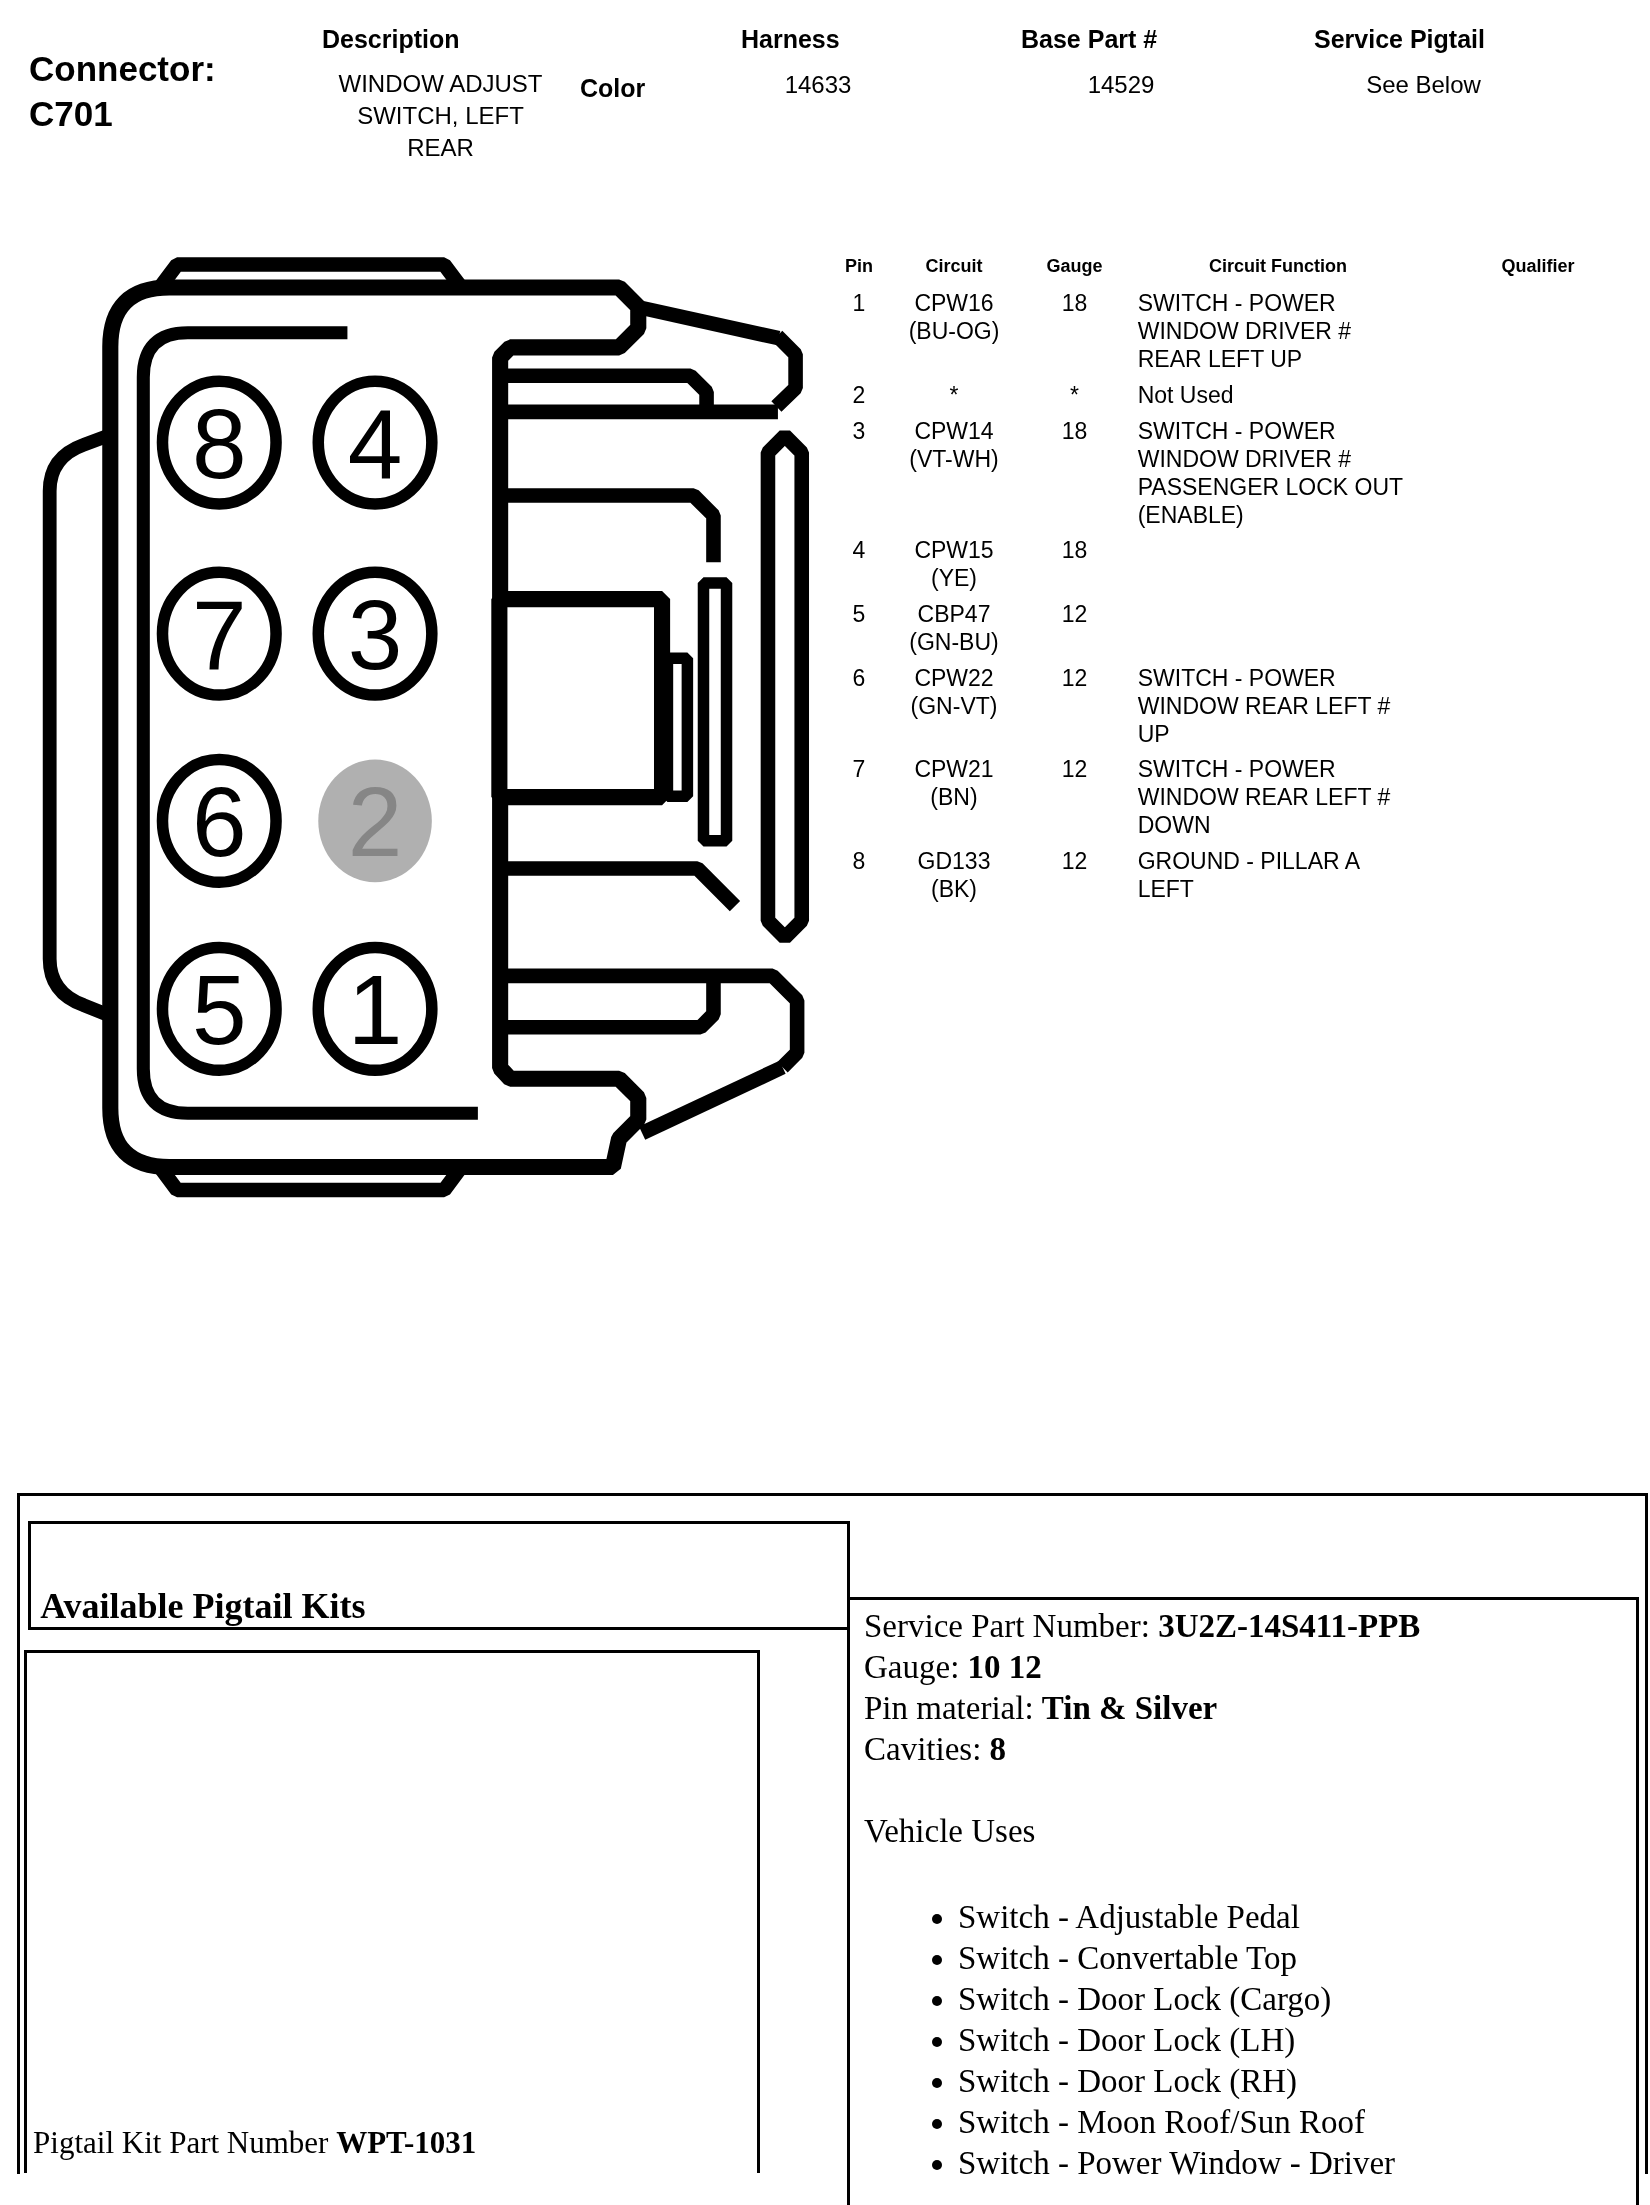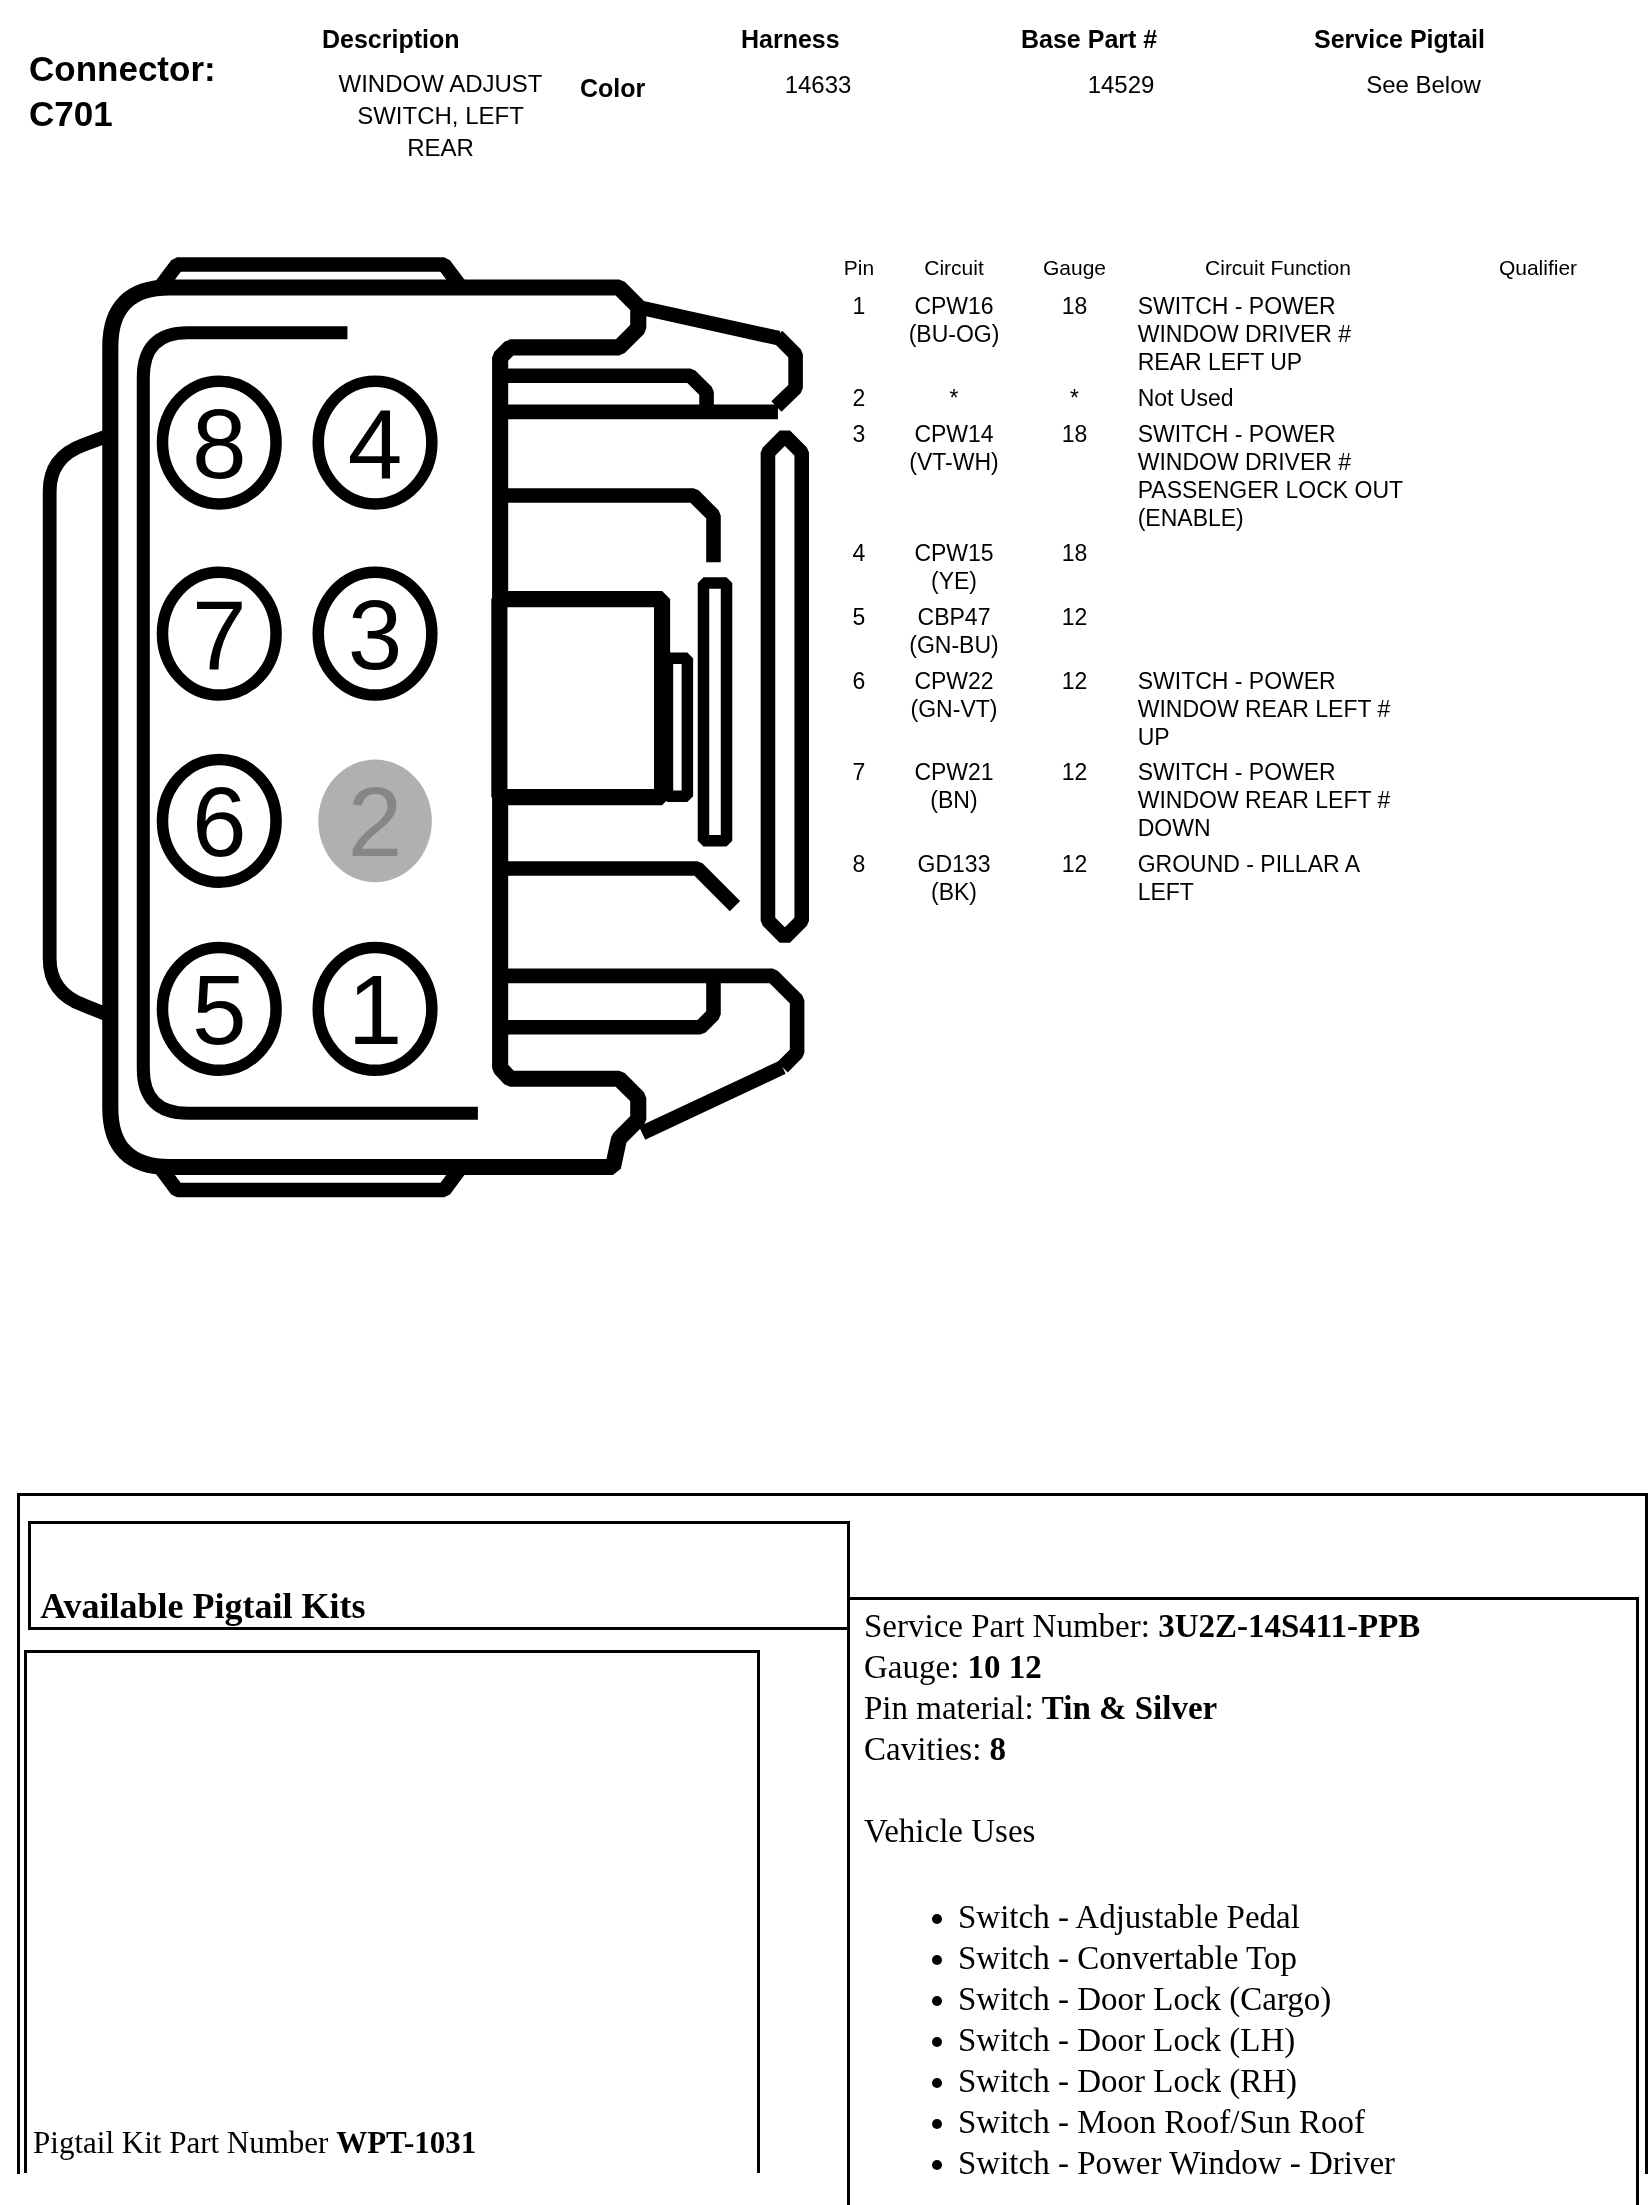--- a/index.html
+++ b/index.html
@@ -16,21 +16,21 @@
   #harness-label{left:741px;top:24.6px;width:154px;}
   #harness-value{left:741px;top:69px;width:154px;}
   #base-label{left:1021px;top:24.6px;width:200px;}
   #base-value{left:1021px;top:69px;width:200px;}
   #pigtail-label{left:1314px;top:24.6px;width:219px;}
   #pigtail-value{left:1314px;top:69px;width:219px;}
 
   
   #pin-table{left:829px;top:256px;width:821px;}
   .pt-grid{display:grid;grid-template-columns:60px 130px 111px 296px auto;}
-  .pt-head{font-size:21px;font-weight:normal;}
+  .pt-head{font-size:18px;font-weight:bold;}
   .pt-head > div{text-align:center;}
   #pin-rows{margin-top:12.3px;}
   .pt-row{display:grid;grid-template-columns:60px 130px 111px 296px auto;font-size:23px;line-height:28px;margin-bottom:7.7px;}
   .pt-row .c-pin{text-align:center;}
   .pt-row .c-circuit{text-align:center;}
   .pt-row .c-gauge{text-align:center;}
   .pt-row .c-fn{padding-left:7.7px;padding-right:14px;}
   .pt-row .c-q{text-align:center;}
 
   

